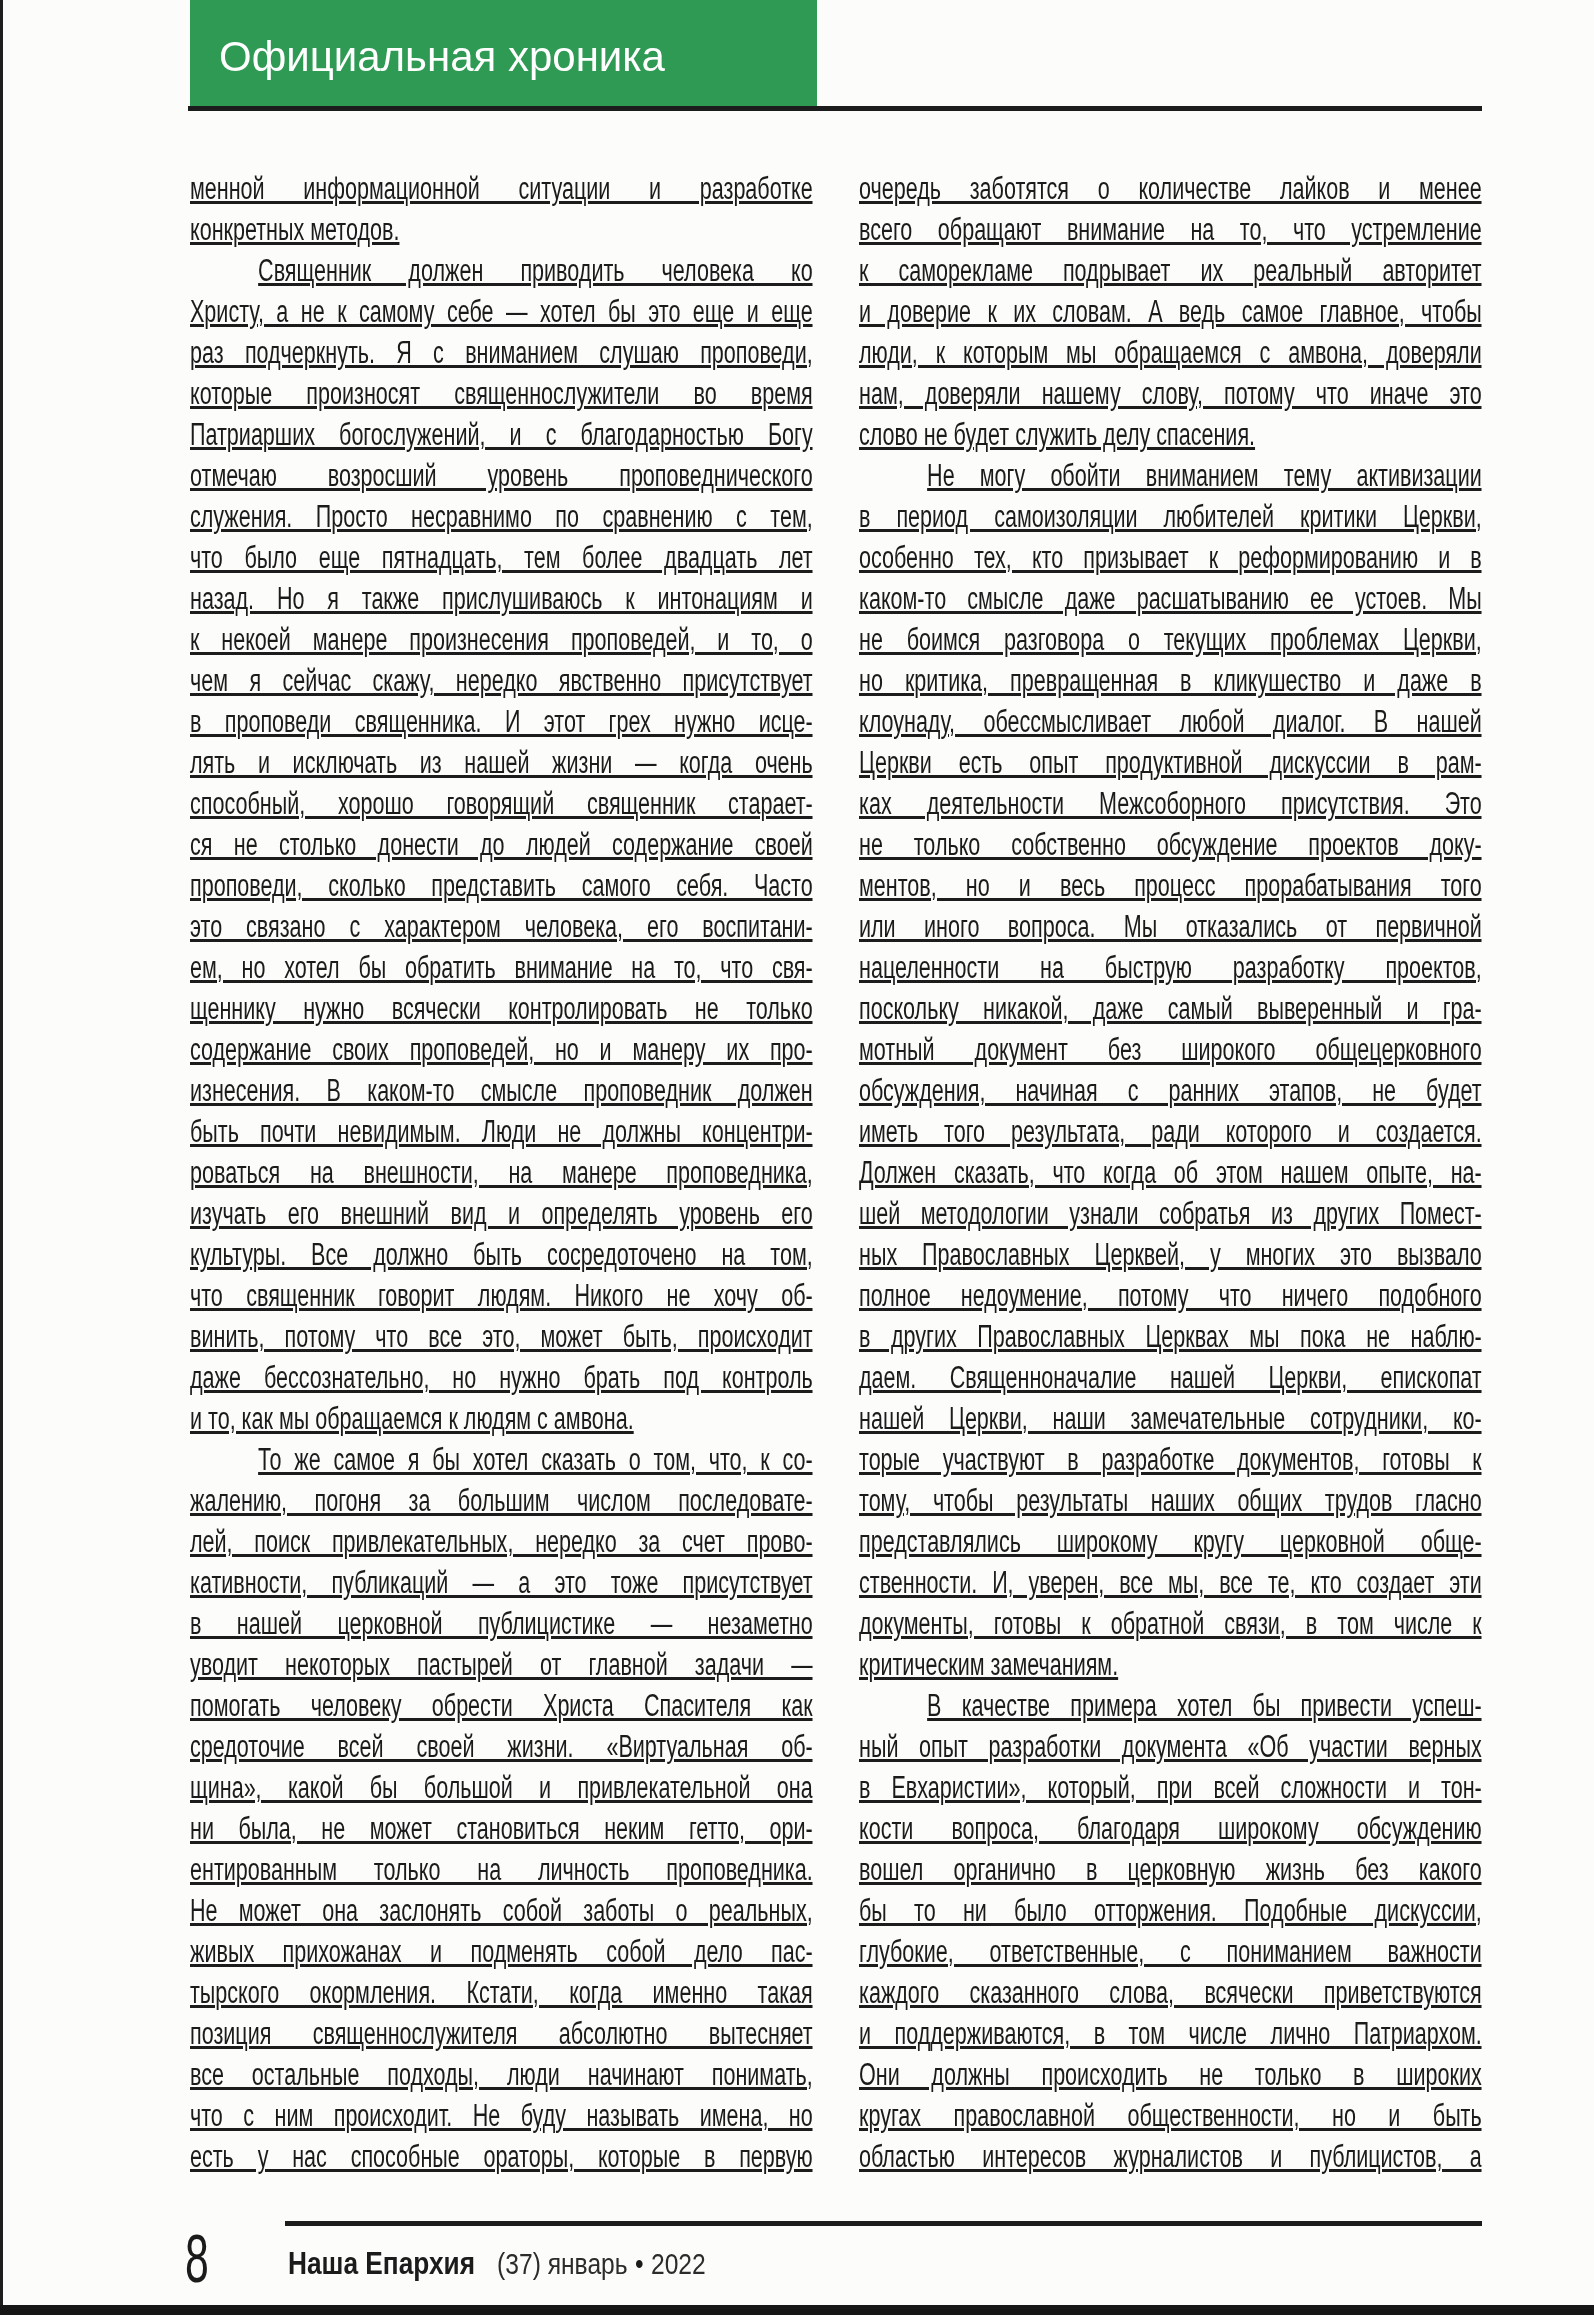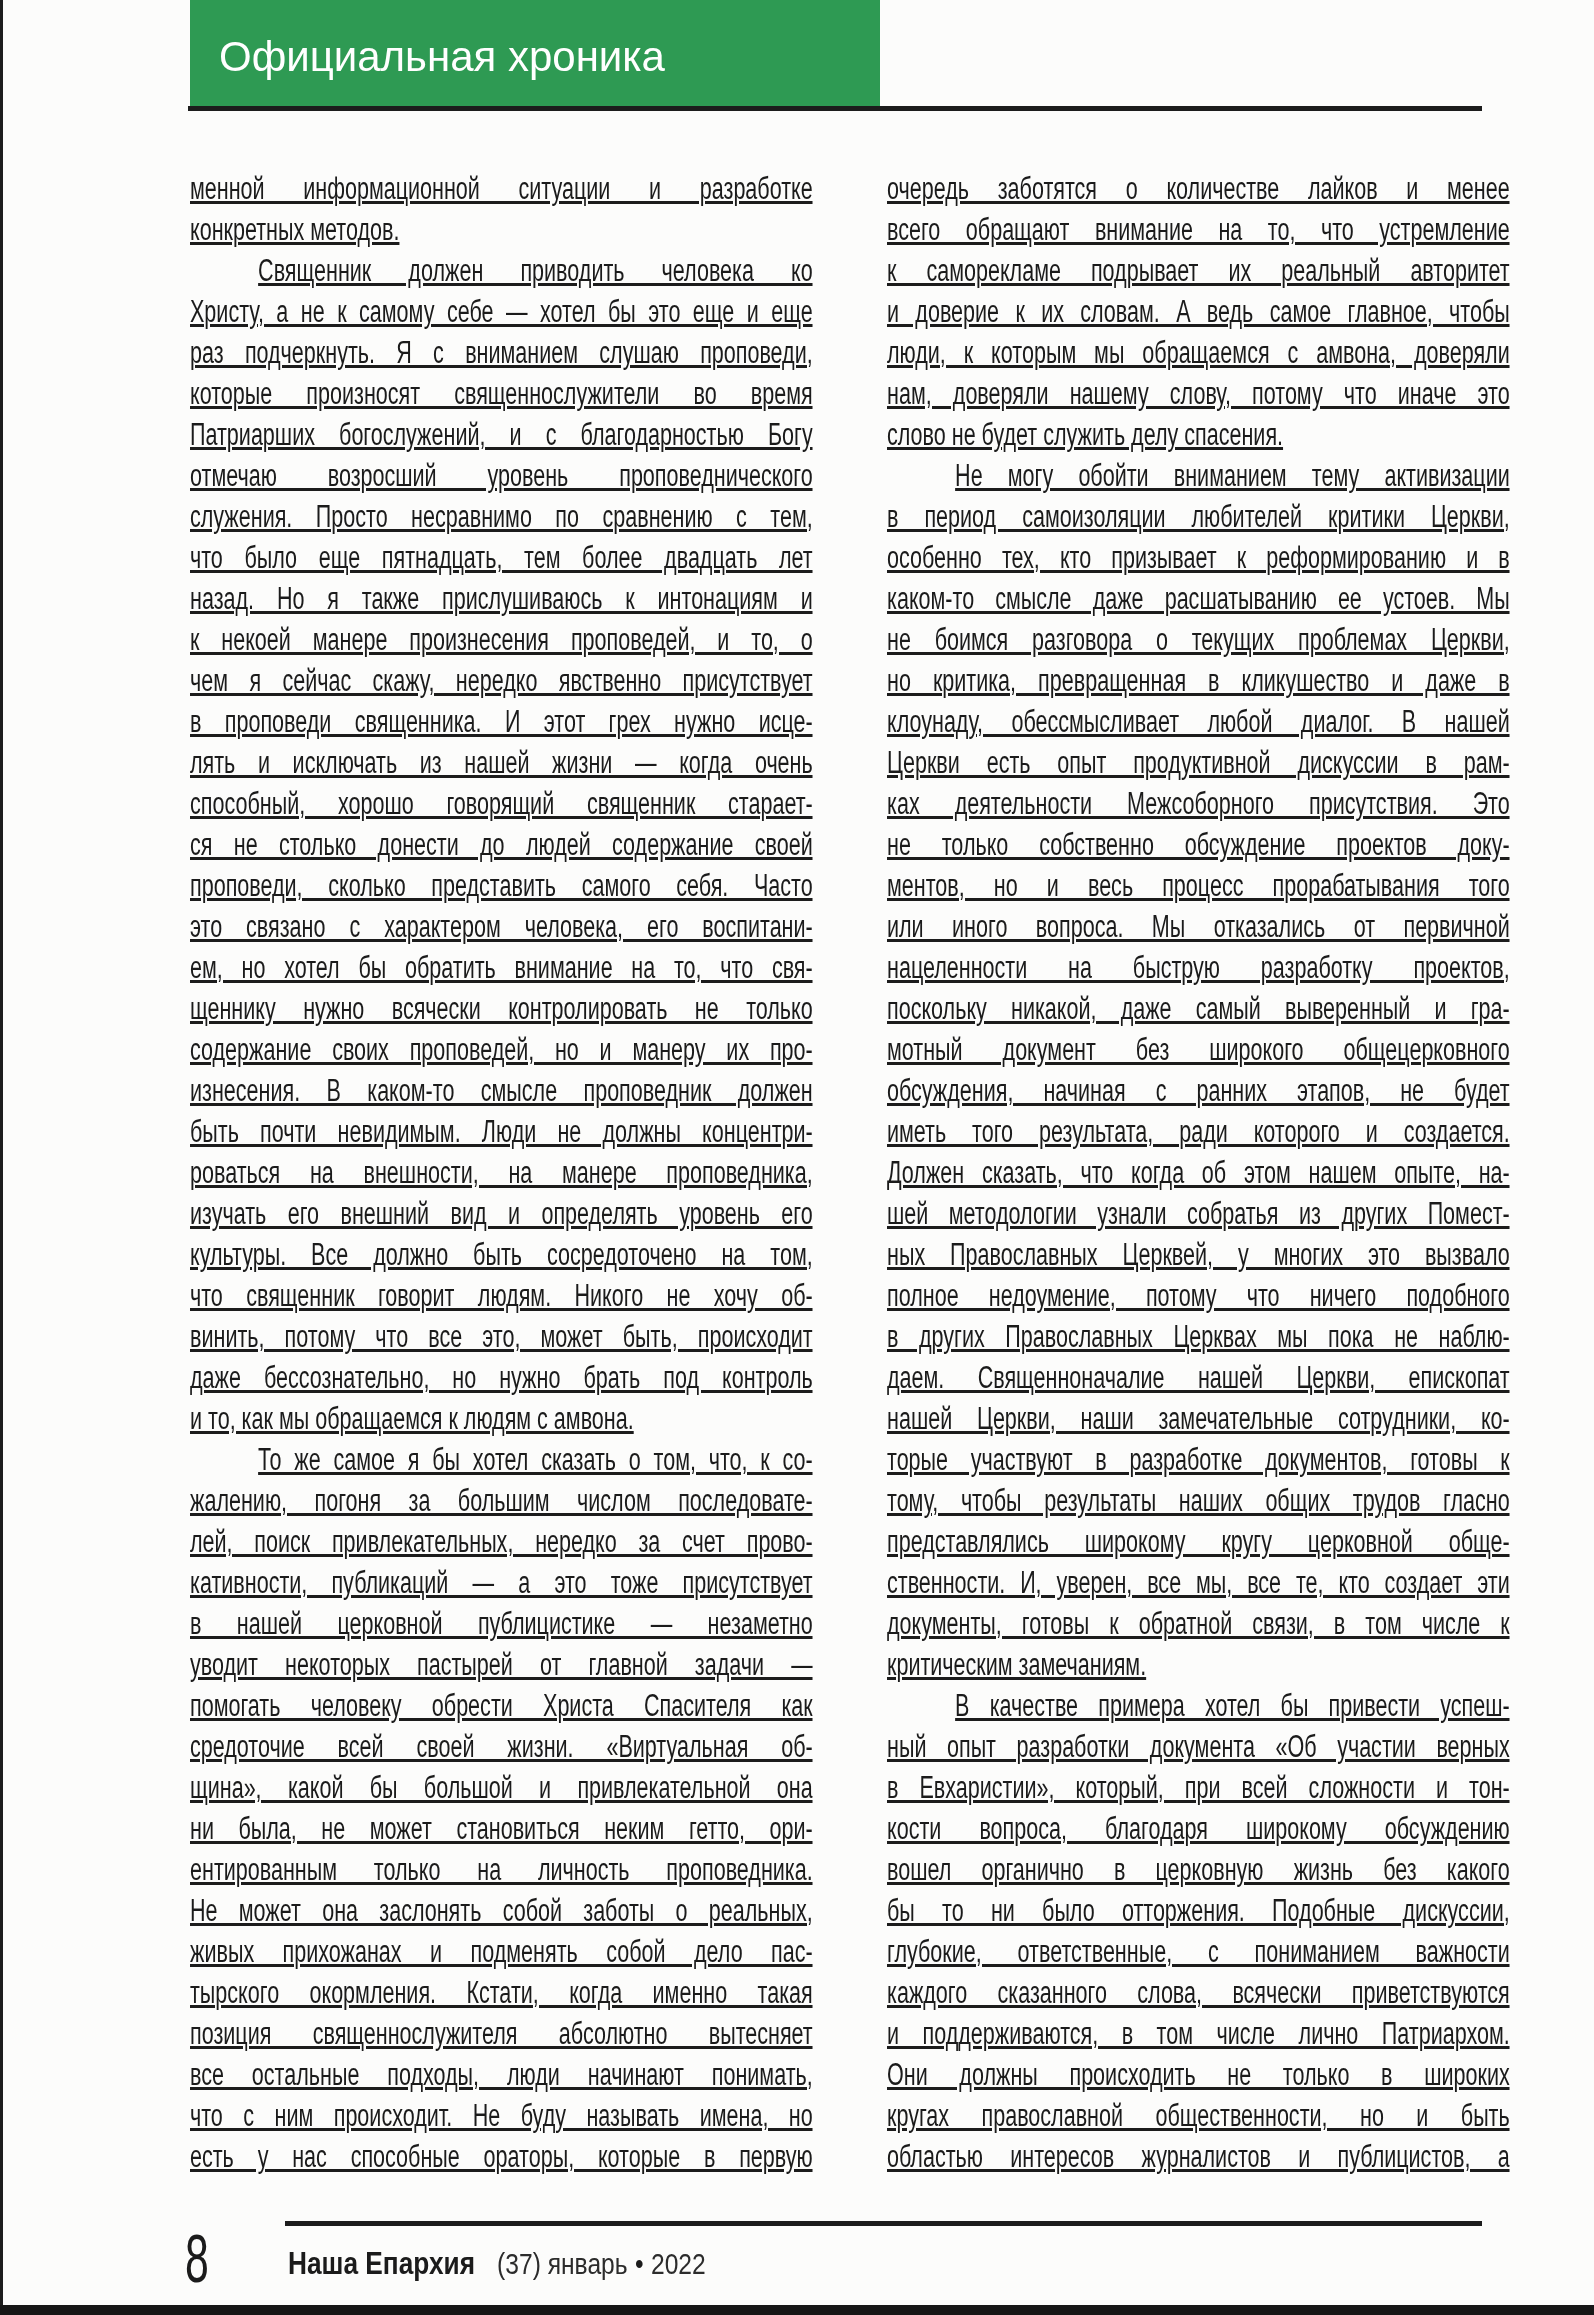--- a/index.html
+++ b/index.html
@@ -9,33 +9,33 @@
     font-family:"Liberation Sans","DejaVu Sans",sans-serif;
     color:#1c1c1c;
   }
   
   .left-edge{position:absolute;left:0;top:0;width:2.7px;height:2316px;background:#1d1d1d;}
   
   .bottom-edge{position:absolute;left:0;top:2305px;width:1595px;height:11px;background:#161616;}
 
   
   .banner{
-    position:absolute;left:190px;top:0;width:690px;height:106px;
+    position:absolute;left:190px;top:0;width:627px;height:106px;
     display:flex;align-items:center;padding-left:29px;box-sizing:border-box;
   }
   .banner-title{
     color:#ffffff;font-size:42px;font-weight:400;letter-spacing:0px;
     padding-top:7.2px;white-space:nowrap;
   }
   .header-rule{position:absolute;left:188px;top:106px;width:1294px;height:5.4px;background:#1c1c1c;}
 
   
   .column{position:absolute;top:168px;width:627px;text-decoration:underline;}
   #col-left{left:190px;}
-  #col-right{left:859px;margin-left:28px;}
+  #col-right{left:859px;}
   .line{
     width:896px;height:41px;line-height:41px;font-size:31px;
     transform:scaleX(0.695);transform-origin:0 0;
     text-align:justify;text-align-last:justify;
     overflow:hidden;white-space:normal;
     color:#1b1b1b;
   }
   .line.indent{text-indent:98px;}
   .line.end{text-align-last:left;}
 

